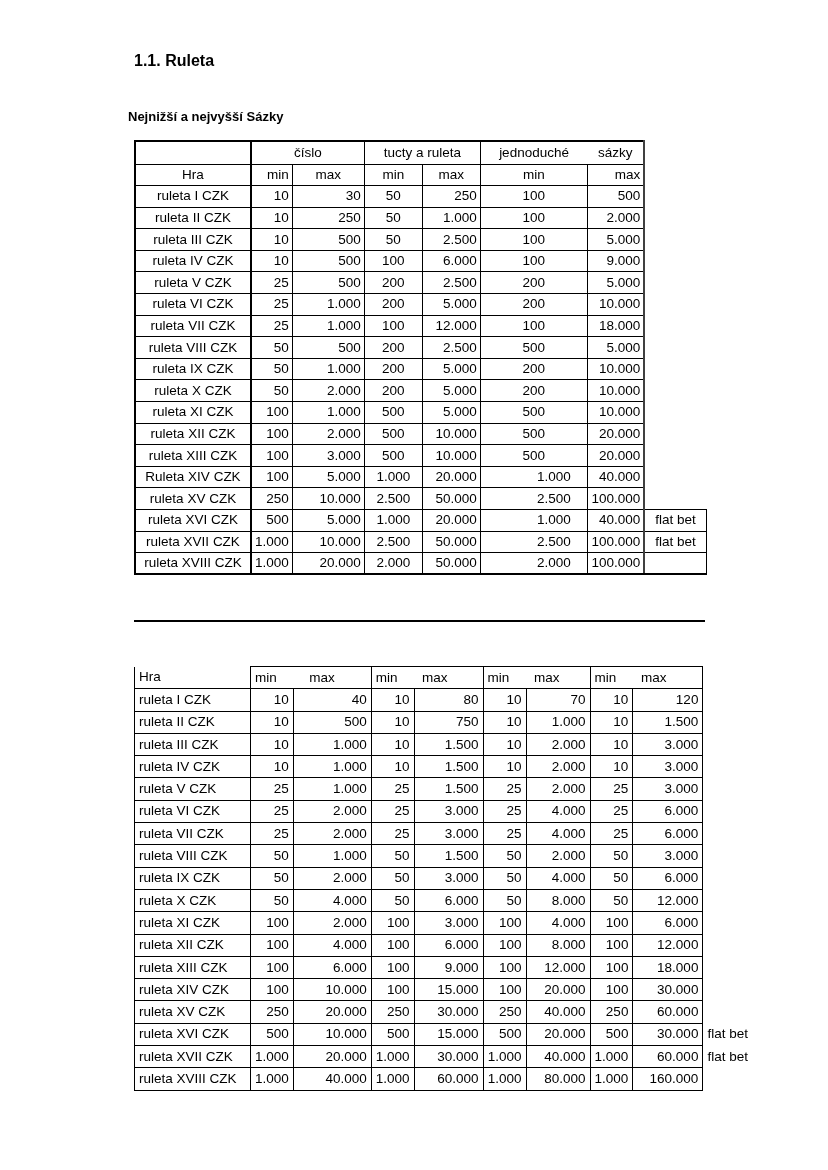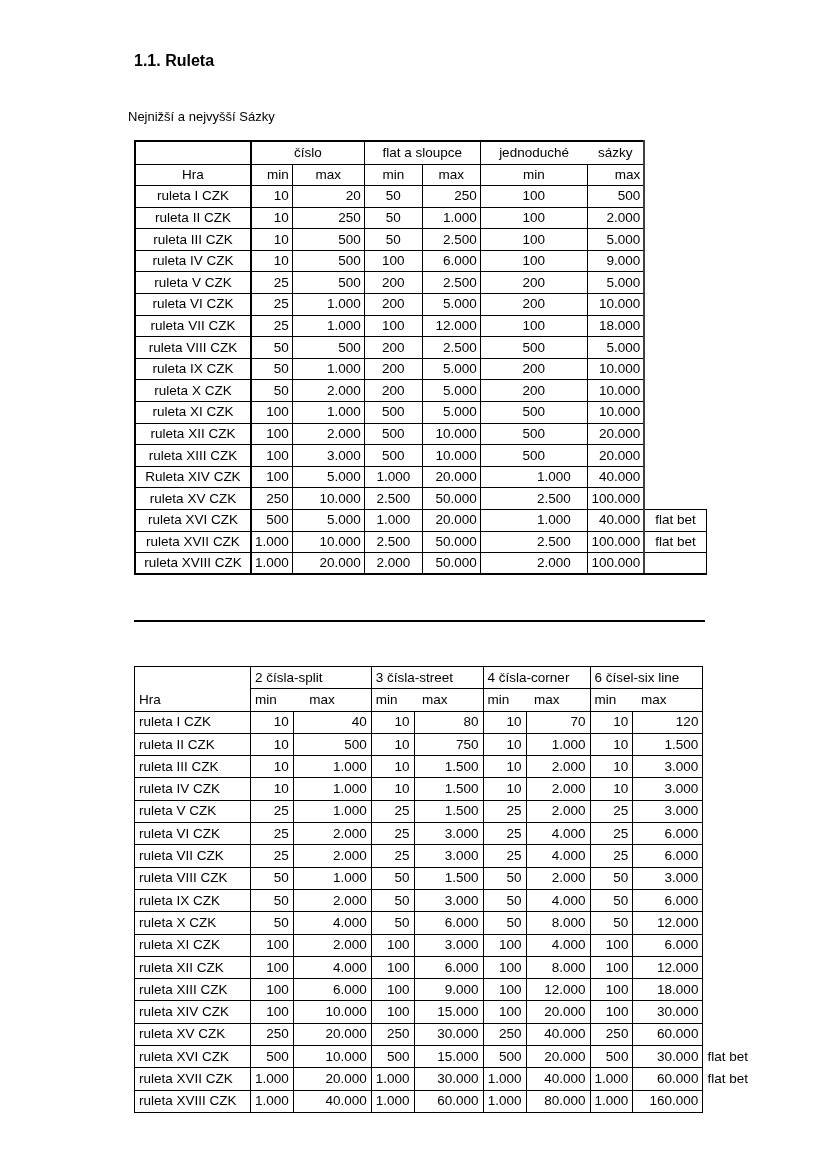--- a/index.html
+++ b/index.html
@@ -1,18 +1,18 @@
 <!DOCTYPE html>
 <html><head>
 <meta charset="utf-8">
 <style>
   html, body { margin: 0; padding: 0; background: #ffffff; }
   body { width: 828px; height: 1170px; position: relative; font-family: "Liberation Sans", "DejaVu Sans", sans-serif; color: #000; overflow: hidden; }
   .section-title { position: absolute; left: 134px; top: 52px; font-size: 16px; font-weight: bold; }
-  .table-title { position: absolute; left: 128px; top: 109px; font-size: 13px; font-weight: normal; }
+  .table-title { position: absolute; left: 128px; top: 109px; font-size: 13px; font-weight: bold; }
   table { border-collapse: collapse; position: absolute; font-size: 13.5px; }
   td { padding: 0 3px; white-space: nowrap; line-height: 18px; }
   
   #t1 { left: 134px; top: 140px; padding-left: 31px; }
   #t1 td { height: 21.6px; border: 1px solid #000; box-sizing: border-box; }
   #t1 tr.h1 td { height: 23px; }
   #t1 td.c-hra { width: 116px; text-align: center; border-left: 2px solid #000; border-right: 2px solid #000; }
   #t1 td.num { text-align: right; }
   #t1 td.ctr { text-align: center; }
   #t1 td.w-min1 { width: 40px; }
@@ -50,39 +50,39 @@
 <body>
 
 <div class="section-title">1.1. Ruleta</div>
 <div class="table-title">Nejnižší a nejvyšší Sázky</div>
 
 <table id="t1">
   <tbody id="t1-body">
     <tr class="h1">
       <td class="c-hra topthick"></td>
       <td class="ctr topthick" colspan="2">číslo</td>
-      <td class="ctr topthick" colspan="2">flat a sloupce</td>
+      <td class="ctr topthick" colspan="2">tucty a ruleta</td>
       <td class="ctr topthick" style="border-right:none">jednoduché</td>
       <td class="ctr topthick rthick" style="border-left:none">sázky</td>
       <td class="w-note"></td>
     </tr>
     <tr>
       <td class="c-hra">Hra</td>
       <td class="num w-min1">min</td>
       <td class="ctr w-max1">max</td>
       <td class="ctr w-min2">min</td>
       <td class="ctr w-max2">max</td>
       <td class="ctr w-min3">min</td>
       <td class="num w-max3 rthick">max</td>
       <td class="w-note"></td>
     </tr>
   <tr>
         <td class="c-hra">ruleta I  CZK</td>
         <td class="num w-min1">10</td>
-        <td class="num w-max1">20</td>
+        <td class="num w-max1">30</td>
         <td class="ctr w-min2">50</td>
         <td class="num w-max2">250</td>
         <td class="ctr w-min3">100</td>
         <td class="num w-max3 rthick">500</td>
         <td class="w-note"></td>
       </tr>
       <tr>
         <td class="c-hra">ruleta II  CZK</td>
         <td class="num w-min1">10</td>
         <td class="num w-max1">250</td>
@@ -252,28 +252,20 @@
         <td class="num w-max3 rthick">100.000</td>
         <td class="w-note boxed" style="border-bottom: 2px solid rgb(0, 0, 0);"></td>
       </tr>
     </tbody>
 </table>
 
 <div class="divider"></div>
 
 <table id="t2">
   <tbody id="t2-body">
-    <tr>
-      <td class="c-hra hra-top"></td>
-      <td colspan="2">2 čísla-split</td>
-      <td colspan="2">3 čísla-street</td>
-      <td colspan="2">4 čísla-corner</td>
-      <td colspan="2">6 čísel-six line</td>
-      <td class="note"></td>
-    </tr>
     <tr>
       <td class="c-hra hra-bot">Hra</td>
       <td class="w-a subhead-l">min</td>
       <td class="w-b subhead-r" style="padding-left:16px">max</td>
       <td class="w-c subhead-l">min</td>
       <td class="w-d subhead-r" style="padding-left:8px">max</td>
       <td class="w-e subhead-l">min</td>
       <td class="w-f subhead-r" style="padding-left:8px">max</td>
       <td class="w-g subhead-l">min</td>
       <td class="w-h subhead-r" style="padding-left:8px">max</td>

